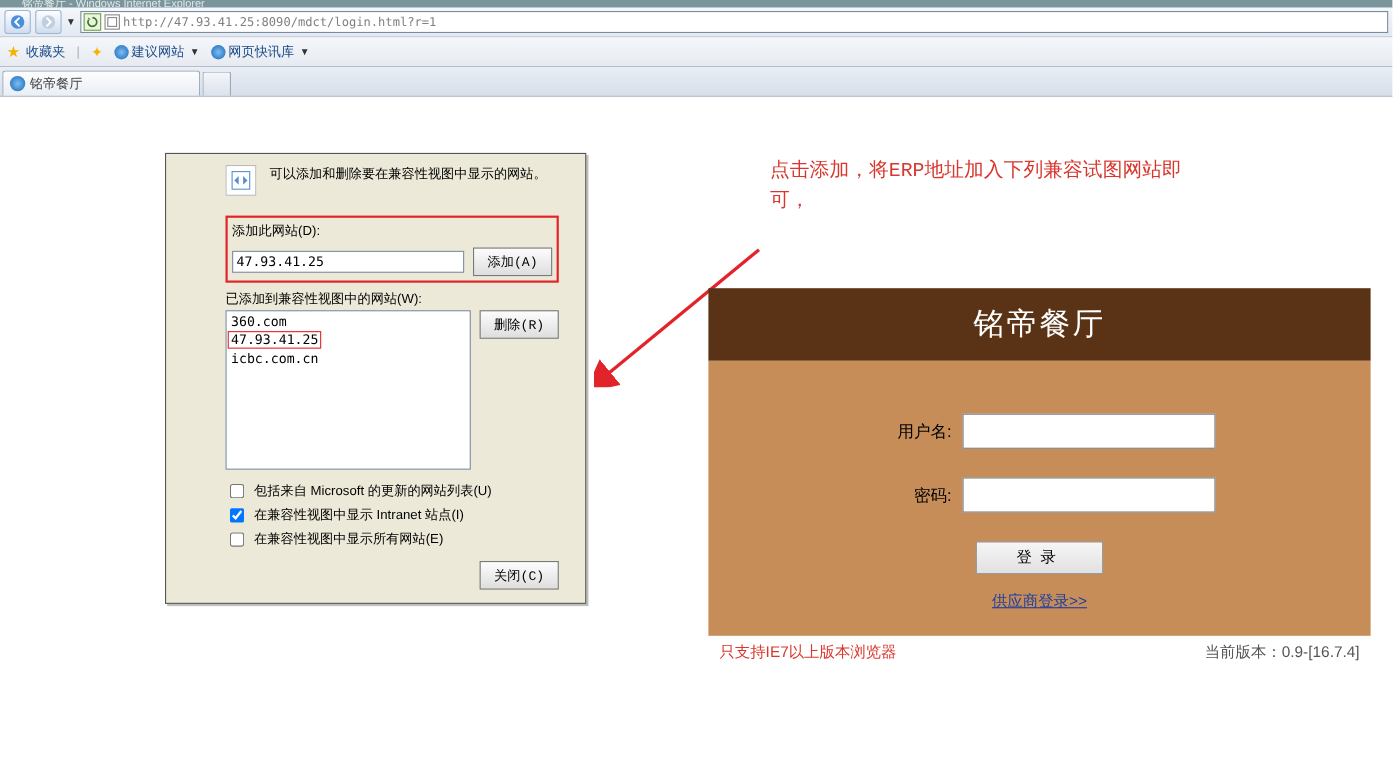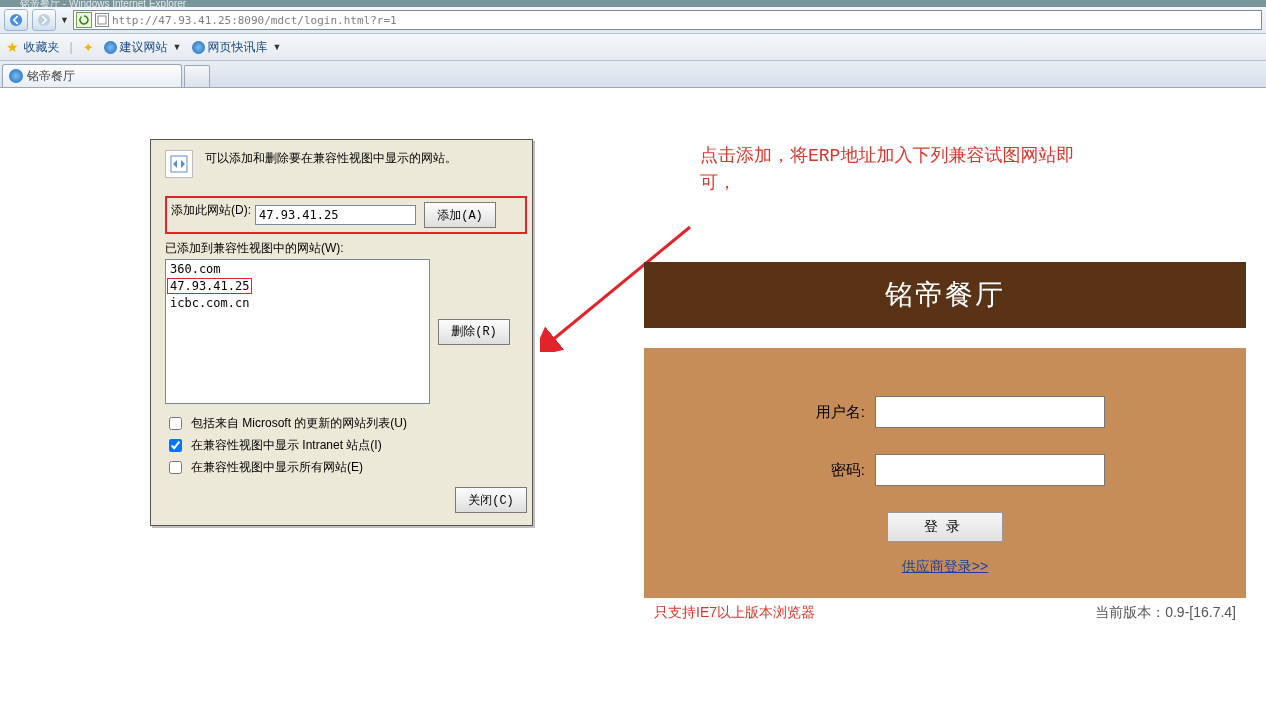--- a/index.html
+++ b/index.html
@@ -134,40 +134,41 @@
   }
   .dlg-close {
     width: 18px; height: 16px;
     background: #d6d3c6;
     border: 1px solid #888;
     font-size: 11px;
     display:flex; align-items:center; justify-content:center;
     cursor: default;
   }
   .dlg-body {
-    padding: 10px 5px 12px 14px;
+    padding: 10px 24px 12px 14px;
+    margin-left: 40px;
   }
   .dlg-intro {
     display:flex;
     gap: 12px;
     align-items:flex-start;
     margin-bottom: 18px;
   }
   .dlg-intro .icon {
     width: 28px; height:28px;
     background:#fff;
     border:1px solid #bbb;
     display:flex;align-items:center;justify-content:center;
   }
   .field-label { margin-bottom:2px; font-size:12px; color:#000; }
   .add-wrap {
     border: 2px solid #e2242a;
     padding: 4px 4px 4px 4px;
     margin-bottom: 6px;
-    display:flex; flex-direction:row; gap:4px;
+    display:flex; flex-direction:column; gap:4px;
   }
   .add-row { display:flex; gap:8px; align-items:center; }
   .text-input {
     flex:1;
     height:20px;
     border: 1px solid #7a8a9e;
     background:#fff;
     font-size:12px;
     padding: 0 3px;
     font-family:"SimSun",monospace;
@@ -188,21 +189,21 @@
     height: 145px;
     border: 1px solid #7a8a9e;
     background: #fff;
     overflow:auto;
     font-size:12px;
     font-family:"SimSun",monospace;
     padding: 1px;
   }
   .listbox .li-item { padding: 1px 3px; }
   .listbox .li-hl { border:1px solid #e2242a; display:inline-block; padding: 0px 2px; margin: 1px 0; }
-  .list-row { display:flex; gap:8px; align-items:center; margin-bottom:10px; }
+  .list-row { display:flex; gap:8px; align-items:flex-start; margin-bottom:10px; }
   .chk-row { display:flex; align-items:center; gap:6px; font-size:12px; margin: 3px 0; }
   .chk { width:13px; height:13px; }
   .dlg-footer { display:flex; justify-content:flex-end; margin-top:10px; }
 
   
   .arrow {
     position:absolute;
     left: 540px; top: 134px;
     width: 160px; height: 130px;
     pointer-events:none;
@@ -232,21 +233,20 @@
     display:flex; align-items:center; justify-content:center;
     letter-spacing: 2px;
   }
   .login-body {
     background: #c78d59;
     padding: 48px 0 18px 0;
     display:flex;
     flex-direction:column;
     align-items:center;
     position:relative;
-    margin-top:20px;
   }
   .form-row { display:flex; align-items:center; gap:10px; margin-bottom: 26px; }
   .form-row .lbl { width: 80px; text-align:right; font-size:15px; color:#000; }
   .form-row input {
     width: 230px; height: 32px;
     border: 1px solid #777;
     background:#fff;
     font-size:14px;
     padding: 0 6px;
   }

